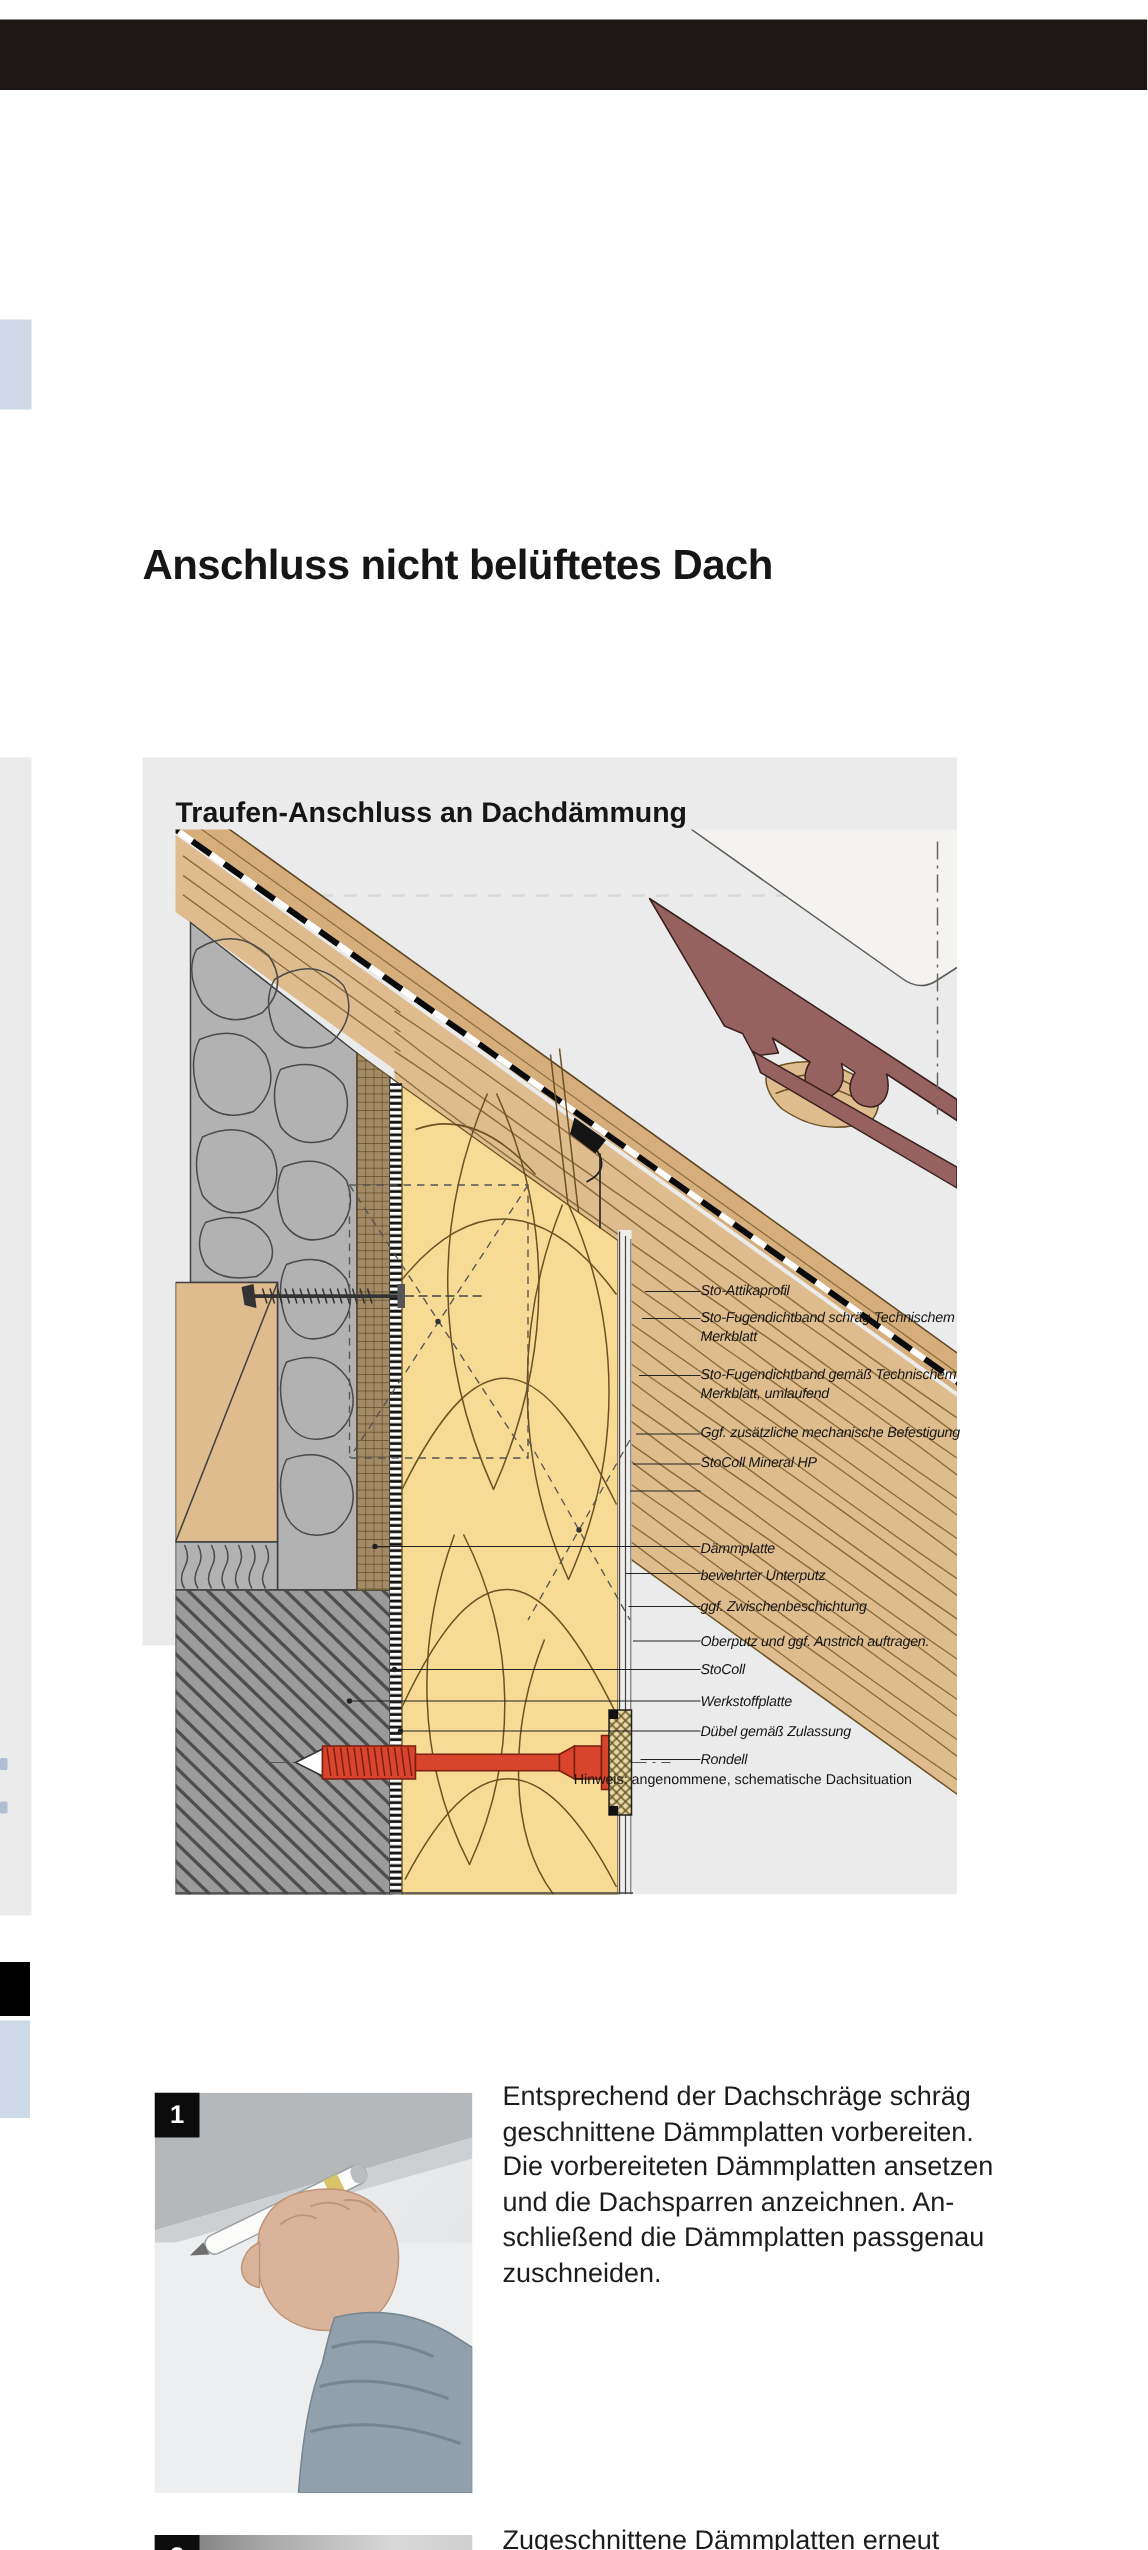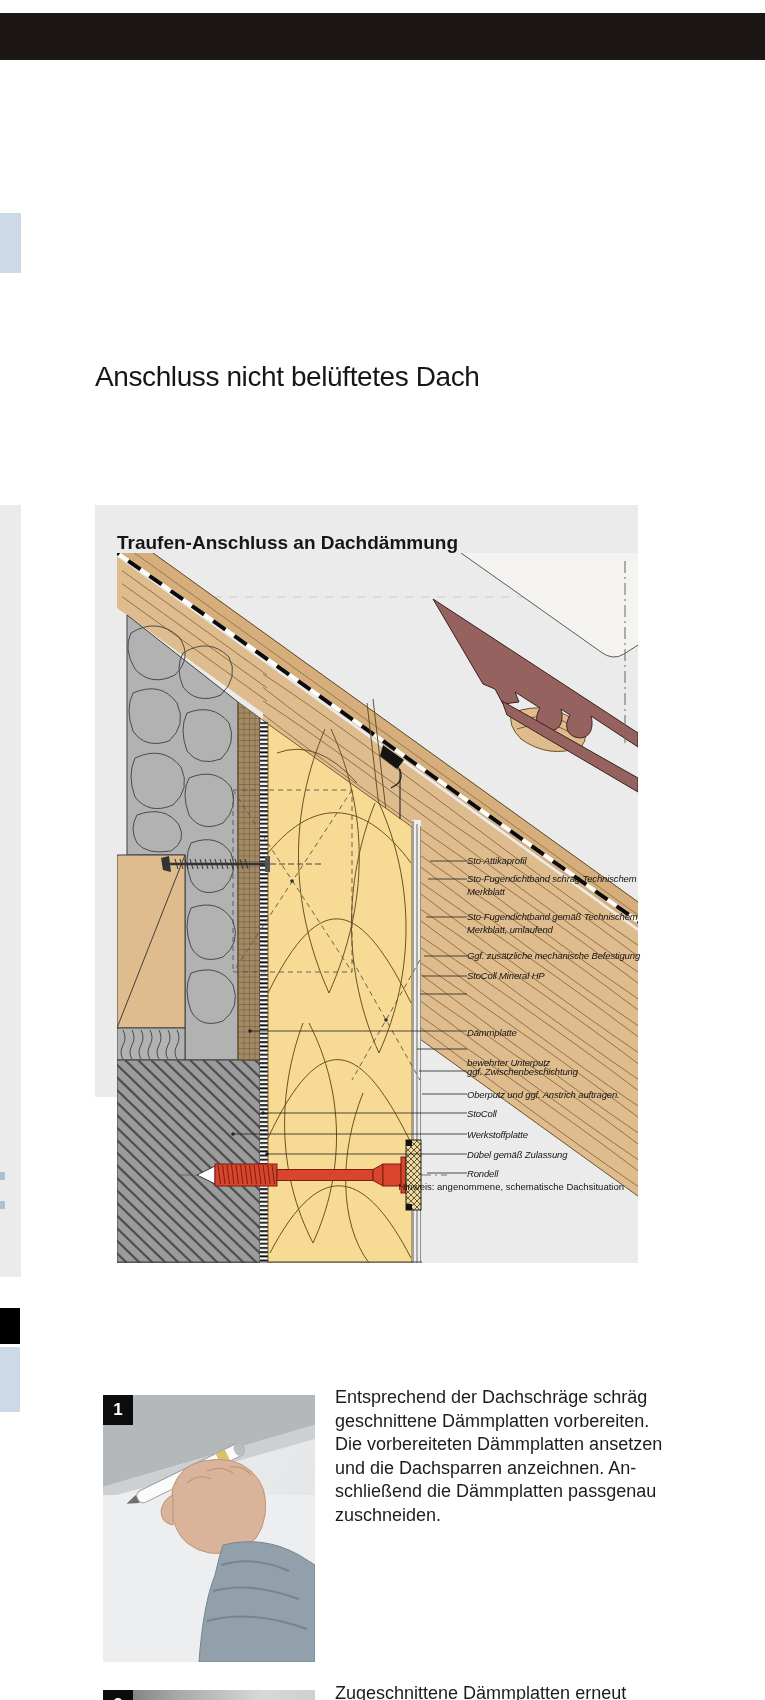--- a/index.html
+++ b/index.html
@@ -8,29 +8,29 @@
   
   #topbar{position:absolute;left:0;top:13px;width:765px;height:47px;background:var(--bar,#1c1714);}
   
   .bluebox{background:var(--blue,#cdd9e6);position:absolute;}
   #bluebox1{left:0;top:213px;width:21px;height:60px;}
   #sidegray{position:absolute;left:0;top:505px;width:21px;height:772px;background:var(--panel,#ebebeb);}
   .margin-frag{position:absolute;width:5px;height:8px;background:#7d99bd;opacity:.55;border-radius:1px;}
   #blackbox{position:absolute;left:0;top:1308px;width:20px;height:36px;background:#000;}
   #bluebox2{left:0;top:1347px;width:20px;height:65px;}
   
-  #title{position:absolute;left:95px;top:329px;font-size:28px;font-weight:normal;letter-spacing:-0.4px;color:#161616;margin-top:32px;}
+  #title{position:absolute;left:95px;top:329px;font-size:28px;font-weight:bold;letter-spacing:-0.4px;color:#161616;margin-top:32px;}
   
   #panel{position:absolute;left:95px;top:505px;width:543px;height:592px;background:var(--panel,#ebebeb);}
   #panel-heading{position:absolute;left:22px;top:24px;font-size:19px;font-weight:bold;line-height:27px;color:#161616;white-space:pre-line;}
   #diagram{position:absolute;left:22px;top:48px;}
   .dlabel{position:absolute;left:372px;width:172px;font-size:9.5px;line-height:12.5px;letter-spacing:-0.15px;color:#141414;font-style:italic;}
   .dlabel.wide{width:186px;}
   #dnotes{position:absolute;right:14px;top:676px;width:242px;text-align:right;font-size:9.5px;line-height:12.5px;color:#141414;}
-  #dnotes p{margin:0 0 1px 0;}
+  #dnotes p{margin:0 16px 1px 0;}
   
   .photo{position:absolute;left:103px;width:212px;height:267px;overflow:hidden;}
   .badge{position:absolute;left:0;top:0;width:30px;height:30px;background:#0c0c0c;color:#fff;
          font-size:17px;font-weight:bold;display:flex;align-items:center;justify-content:center;}
   .steptext{position:absolute;left:335px;width:336px;font-size:18px;line-height:23.5px;color:#1c1c1c;}
   #photo2-fill{width:100%;height:100%;background:linear-gradient(90deg,#6e6e6e 0%,#a8a8a8 35%,#d8d8d8 75%,#cfcfcf 100%);}
 </style>
 </head>
 <body>
 
@@ -247,21 +247,21 @@
         <circle cx="150" cy="601" r="1.8" fill="#222"></circle>
         <line x1="310" y1="620" x2="350" y2="620" stroke="#222" stroke-width="0.8"></line>
       </svg>
 
     <div class="dlabel" style="top:350px">Sto-Attikaprofil</div>
     <div class="dlabel" style="top:368px">Sto-Fugendichtband schräg Technischem Merkblatt</div>
     <div class="dlabel wide" style="top:406px">Sto-Fugendichtband gemäß Technischem Merkblatt, umlaufend</div>
     <div class="dlabel wide" style="top:445px">Ggf. zusätzliche mechanische Befestigung</div>
     <div class="dlabel" style="top:465px">StoColl Mineral HP</div>
     <div class="dlabel" style="top:522px">Dämmplatte</div>
-    <div class="dlabel" style="top:552px">bewehrter Unterputz</div>
+    <div class="dlabel" style="top:540px">bewehrter Unterputz</div>
     <div class="dlabel" style="top:561px">ggf. Zwischenbeschichtung</div>
     <div class="dlabel wide" style="top:584px">Oberputz und ggf. Anstrich auftragen.</div>
     <div class="dlabel" style="top:603px">StoColl</div>
     <div class="dlabel" style="top:624px">Werkstoffplatte</div>
     <div class="dlabel" style="top:644px">Dübel gemäß Zulassung</div>
     <div class="dlabel" style="top:663px">Rondell</div>
 
     <div id="dnotes">
       <p>Hinweis: angenommene, schematische Dachsituation</p>
     </div>

